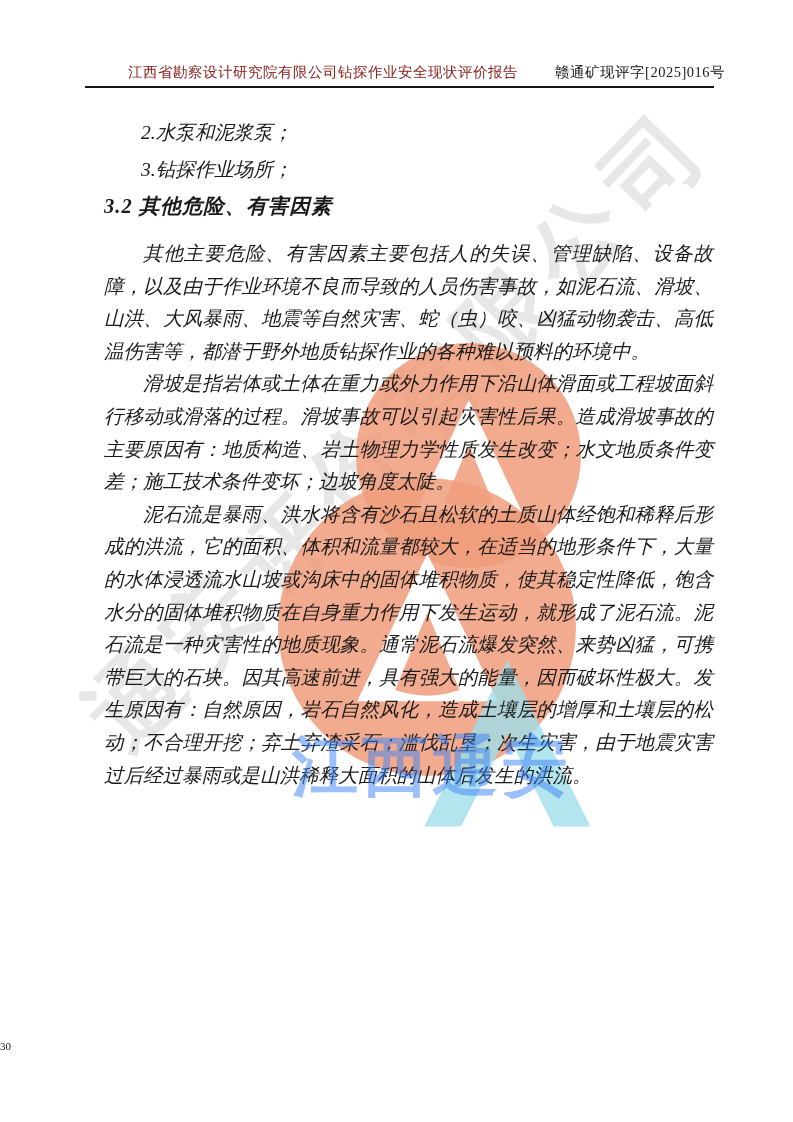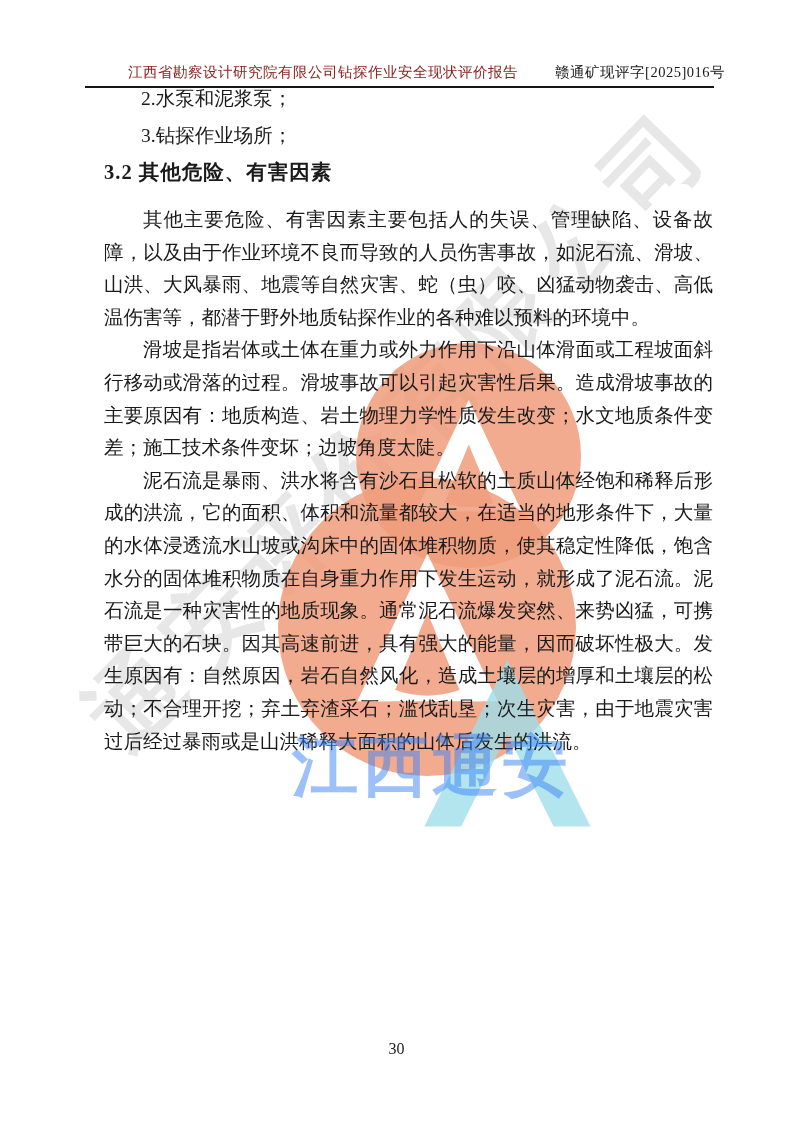--- a/index.html
+++ b/index.html
@@ -40,23 +40,24 @@
     right: 79px;
     top: 86px;
     border-top: 2px solid #151515;
     z-index: 3;
   }
 
   
   .content {
     position: absolute;
     left: 104px;
-    top: 80px;
+    top: 114px;
     width: 609px;
     z-index: 1;
+    font-style: italic;
   }
   .list-item {
     font-size: 19.5px;
     line-height: 37px;
     margin-left: 37px;
   }
   .section-heading {
     font-size: 20.5px;
     font-weight: bold;
     letter-spacing: 1px;
@@ -70,22 +71,21 @@
     text-indent: 2em;
     margin: 0;
   }
 
   
   .page-number {
     position: absolute;
     left: 0;
     right: 0;
     top: 1040px;
-    text-align: center;
-    font-size: 16px;
+    font-size: 11px;
     z-index: 1;
   }
 
   
   .wm-seal {
     position: absolute;
     border-radius: 50%;
     background: #f09d7c;
     opacity: 0.85;
     z-index: 0;

